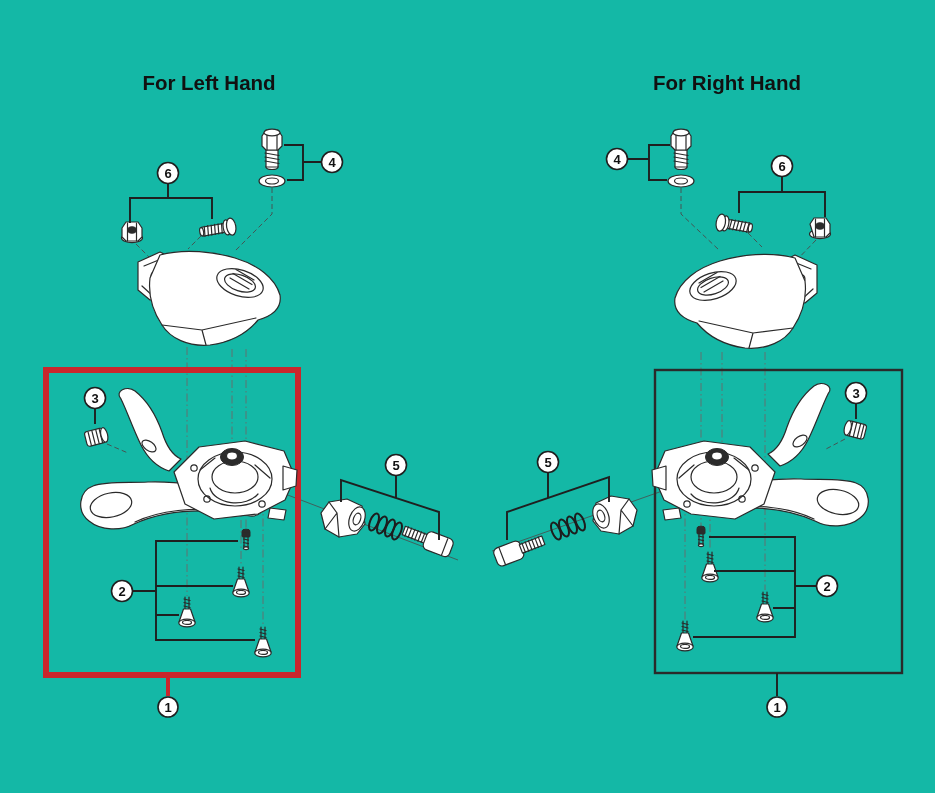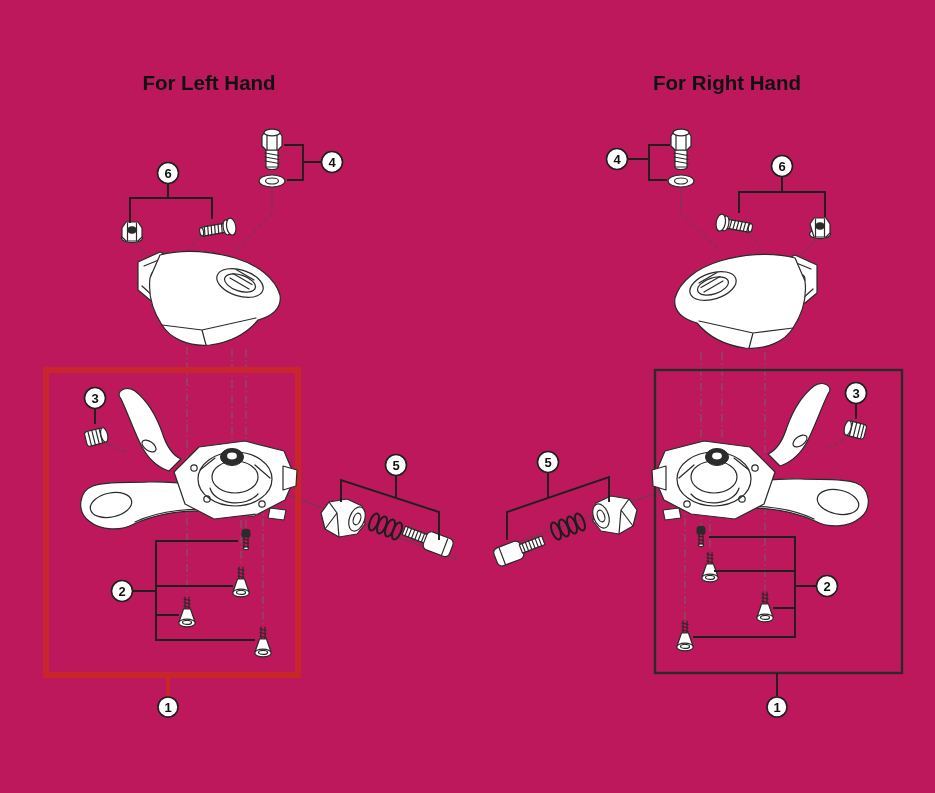--- a/index.html
+++ b/index.html
@@ -1,16 +1,16 @@
 <!DOCTYPE html>
 <html><head>
 <meta charset="utf-8">
 <style>
   html,body{margin:0;padding:0;background:#ffffff;}
-  .stage{position:relative;width:935px;height:793px;background:#be185d;overflow:hidden;
+  .stage{position:relative;width:935px;height:793px;background:#14b8a6;overflow:hidden;
          font-family:"Liberation Sans", sans-serif;}
   svg{position:absolute;left:0;top:0;}
   svg *{vector-effect:none;}
   .ln{stroke:#2a2a2a;stroke-width:1.2;fill:none;stroke-linecap:round;stroke-linejoin:round;}
   .lnw{stroke:#2a2a2a;stroke-width:1.2;fill:#ffffff;stroke-linecap:round;stroke-linejoin:round;}
   .bk{stroke:#1f1f1f;stroke-width:1.9;fill:none;stroke-linejoin:miter;}
   .cl{stroke:#6a6a6a;stroke-width:0.9;fill:none;stroke-dasharray:8 3 1.5 3;}
   .dash{stroke:#4a4a4a;stroke-width:0.9;fill:none;stroke-dasharray:5 3;}
   .axis{stroke:#4a4a4a;stroke-width:0.8;fill:none;}
   .co{fill:#ffffff;stroke:#1f1f1f;stroke-width:1.6;}

